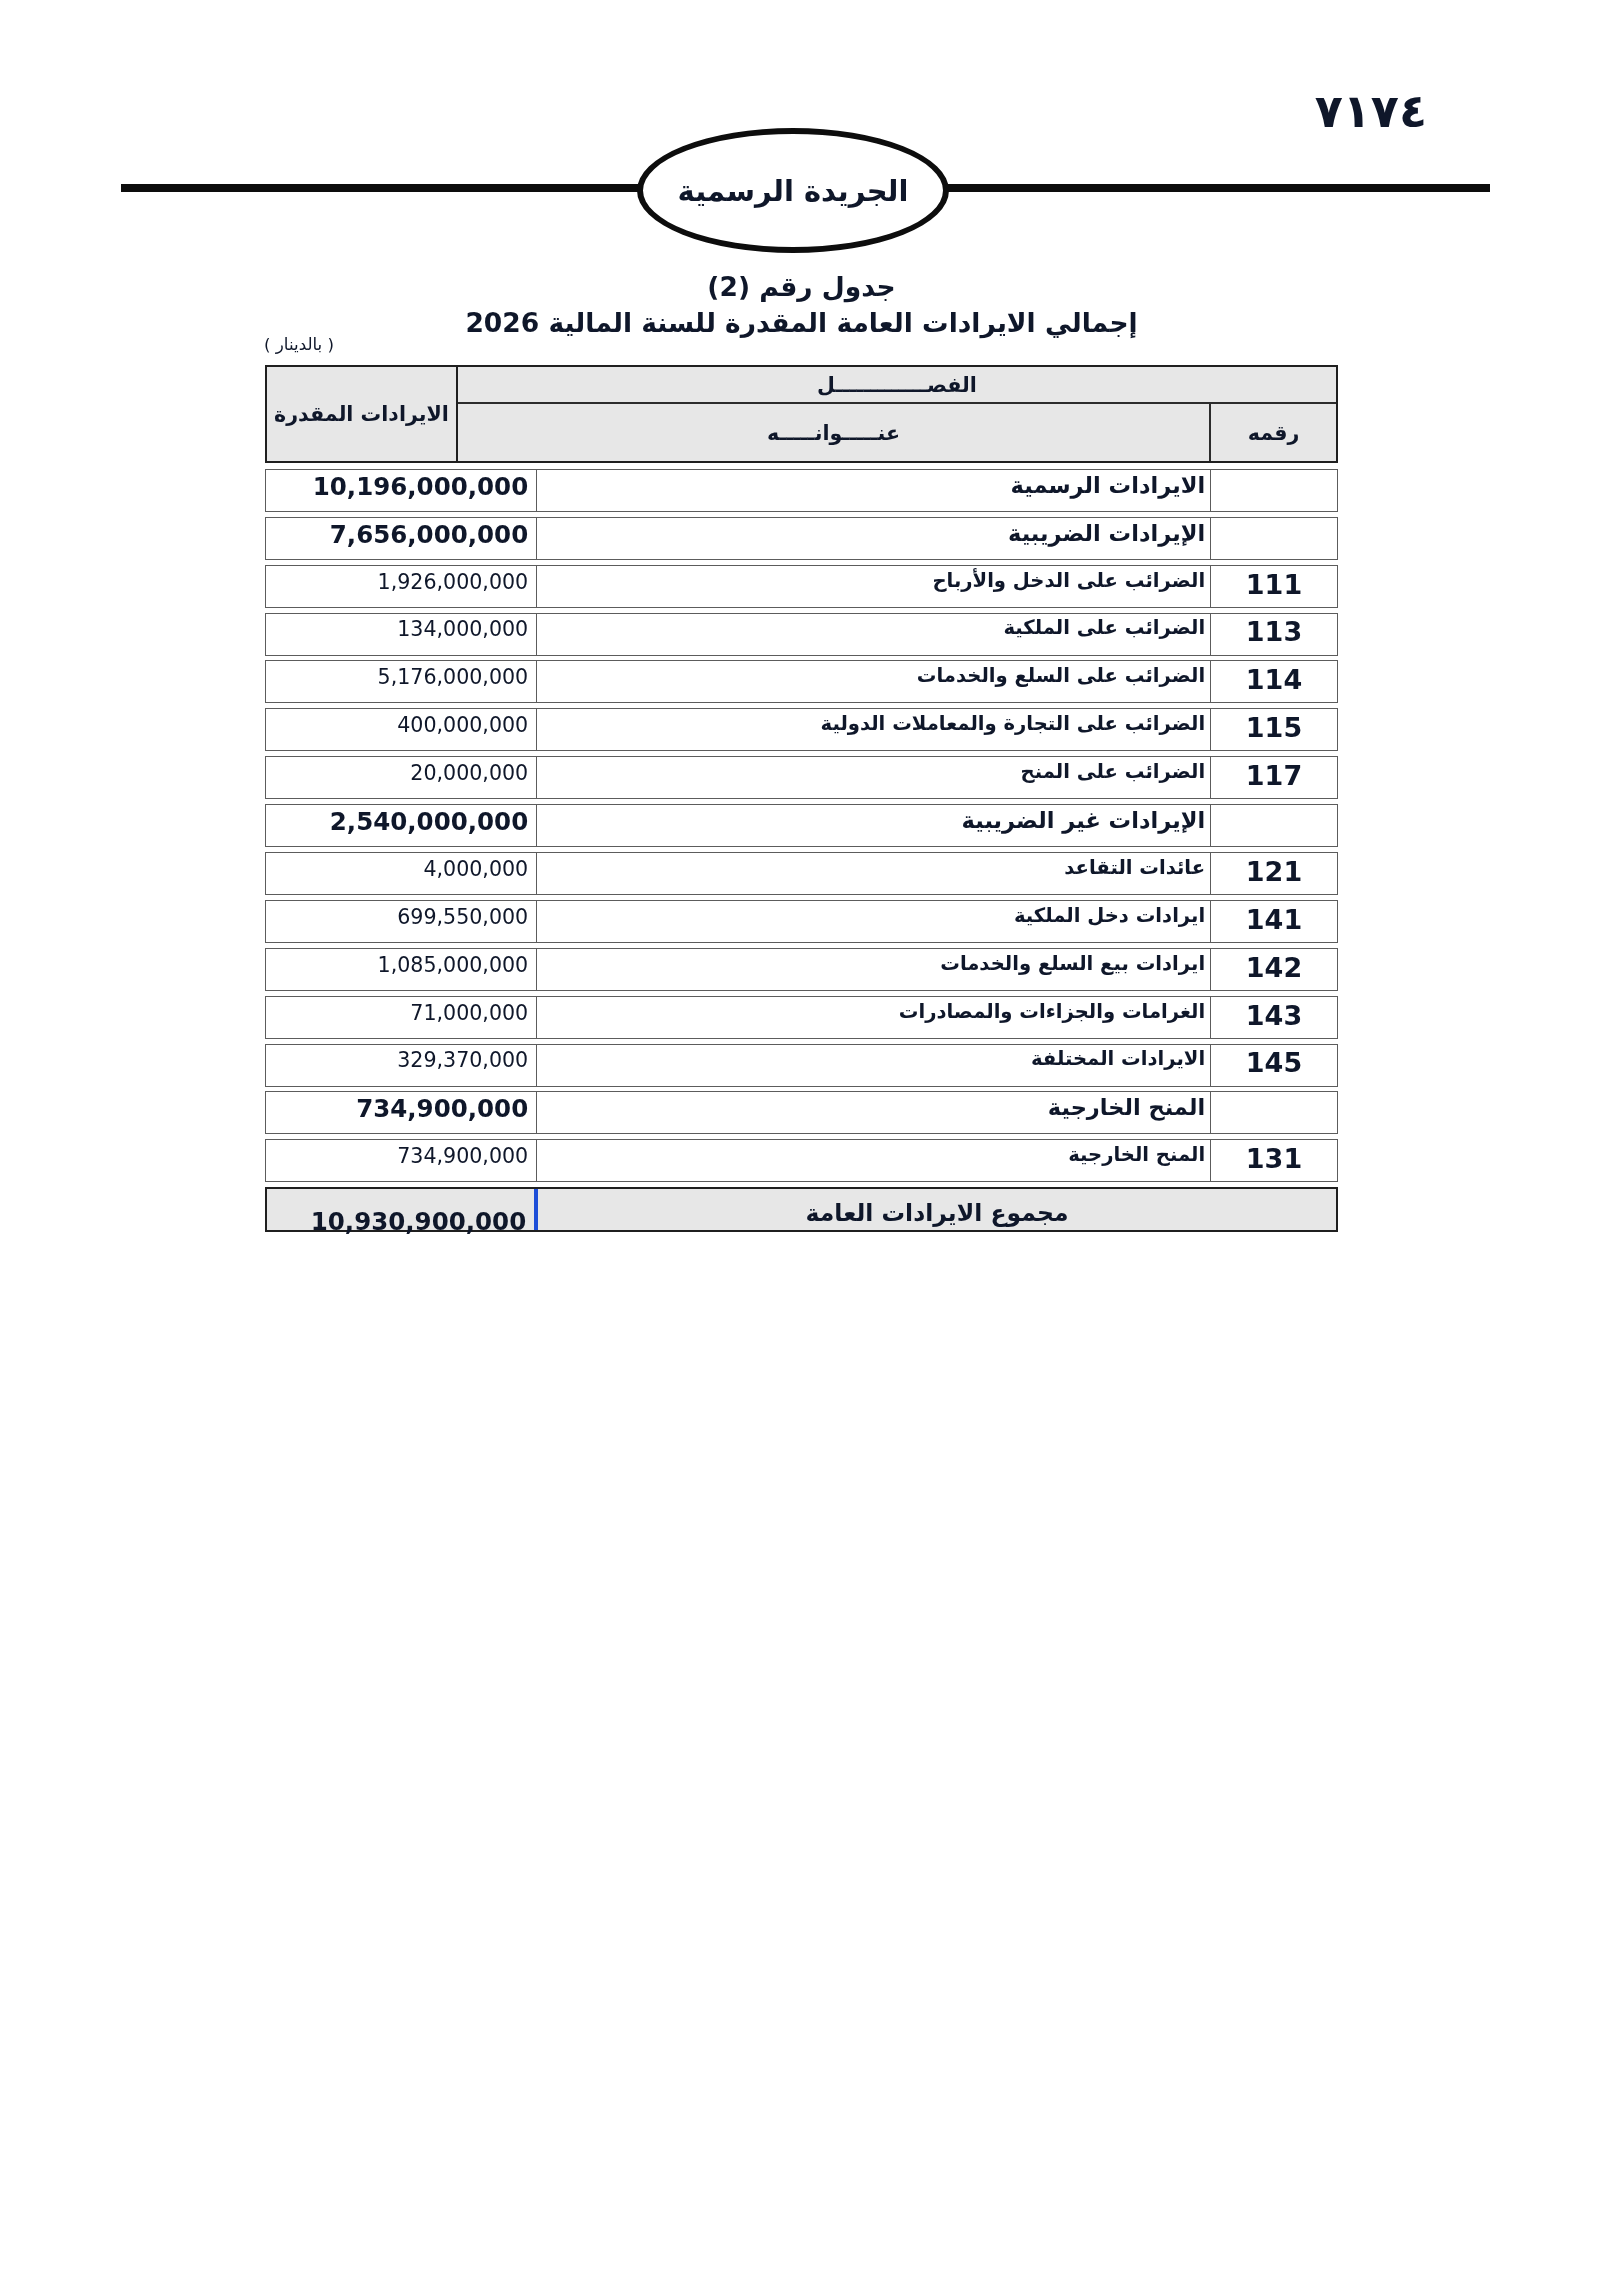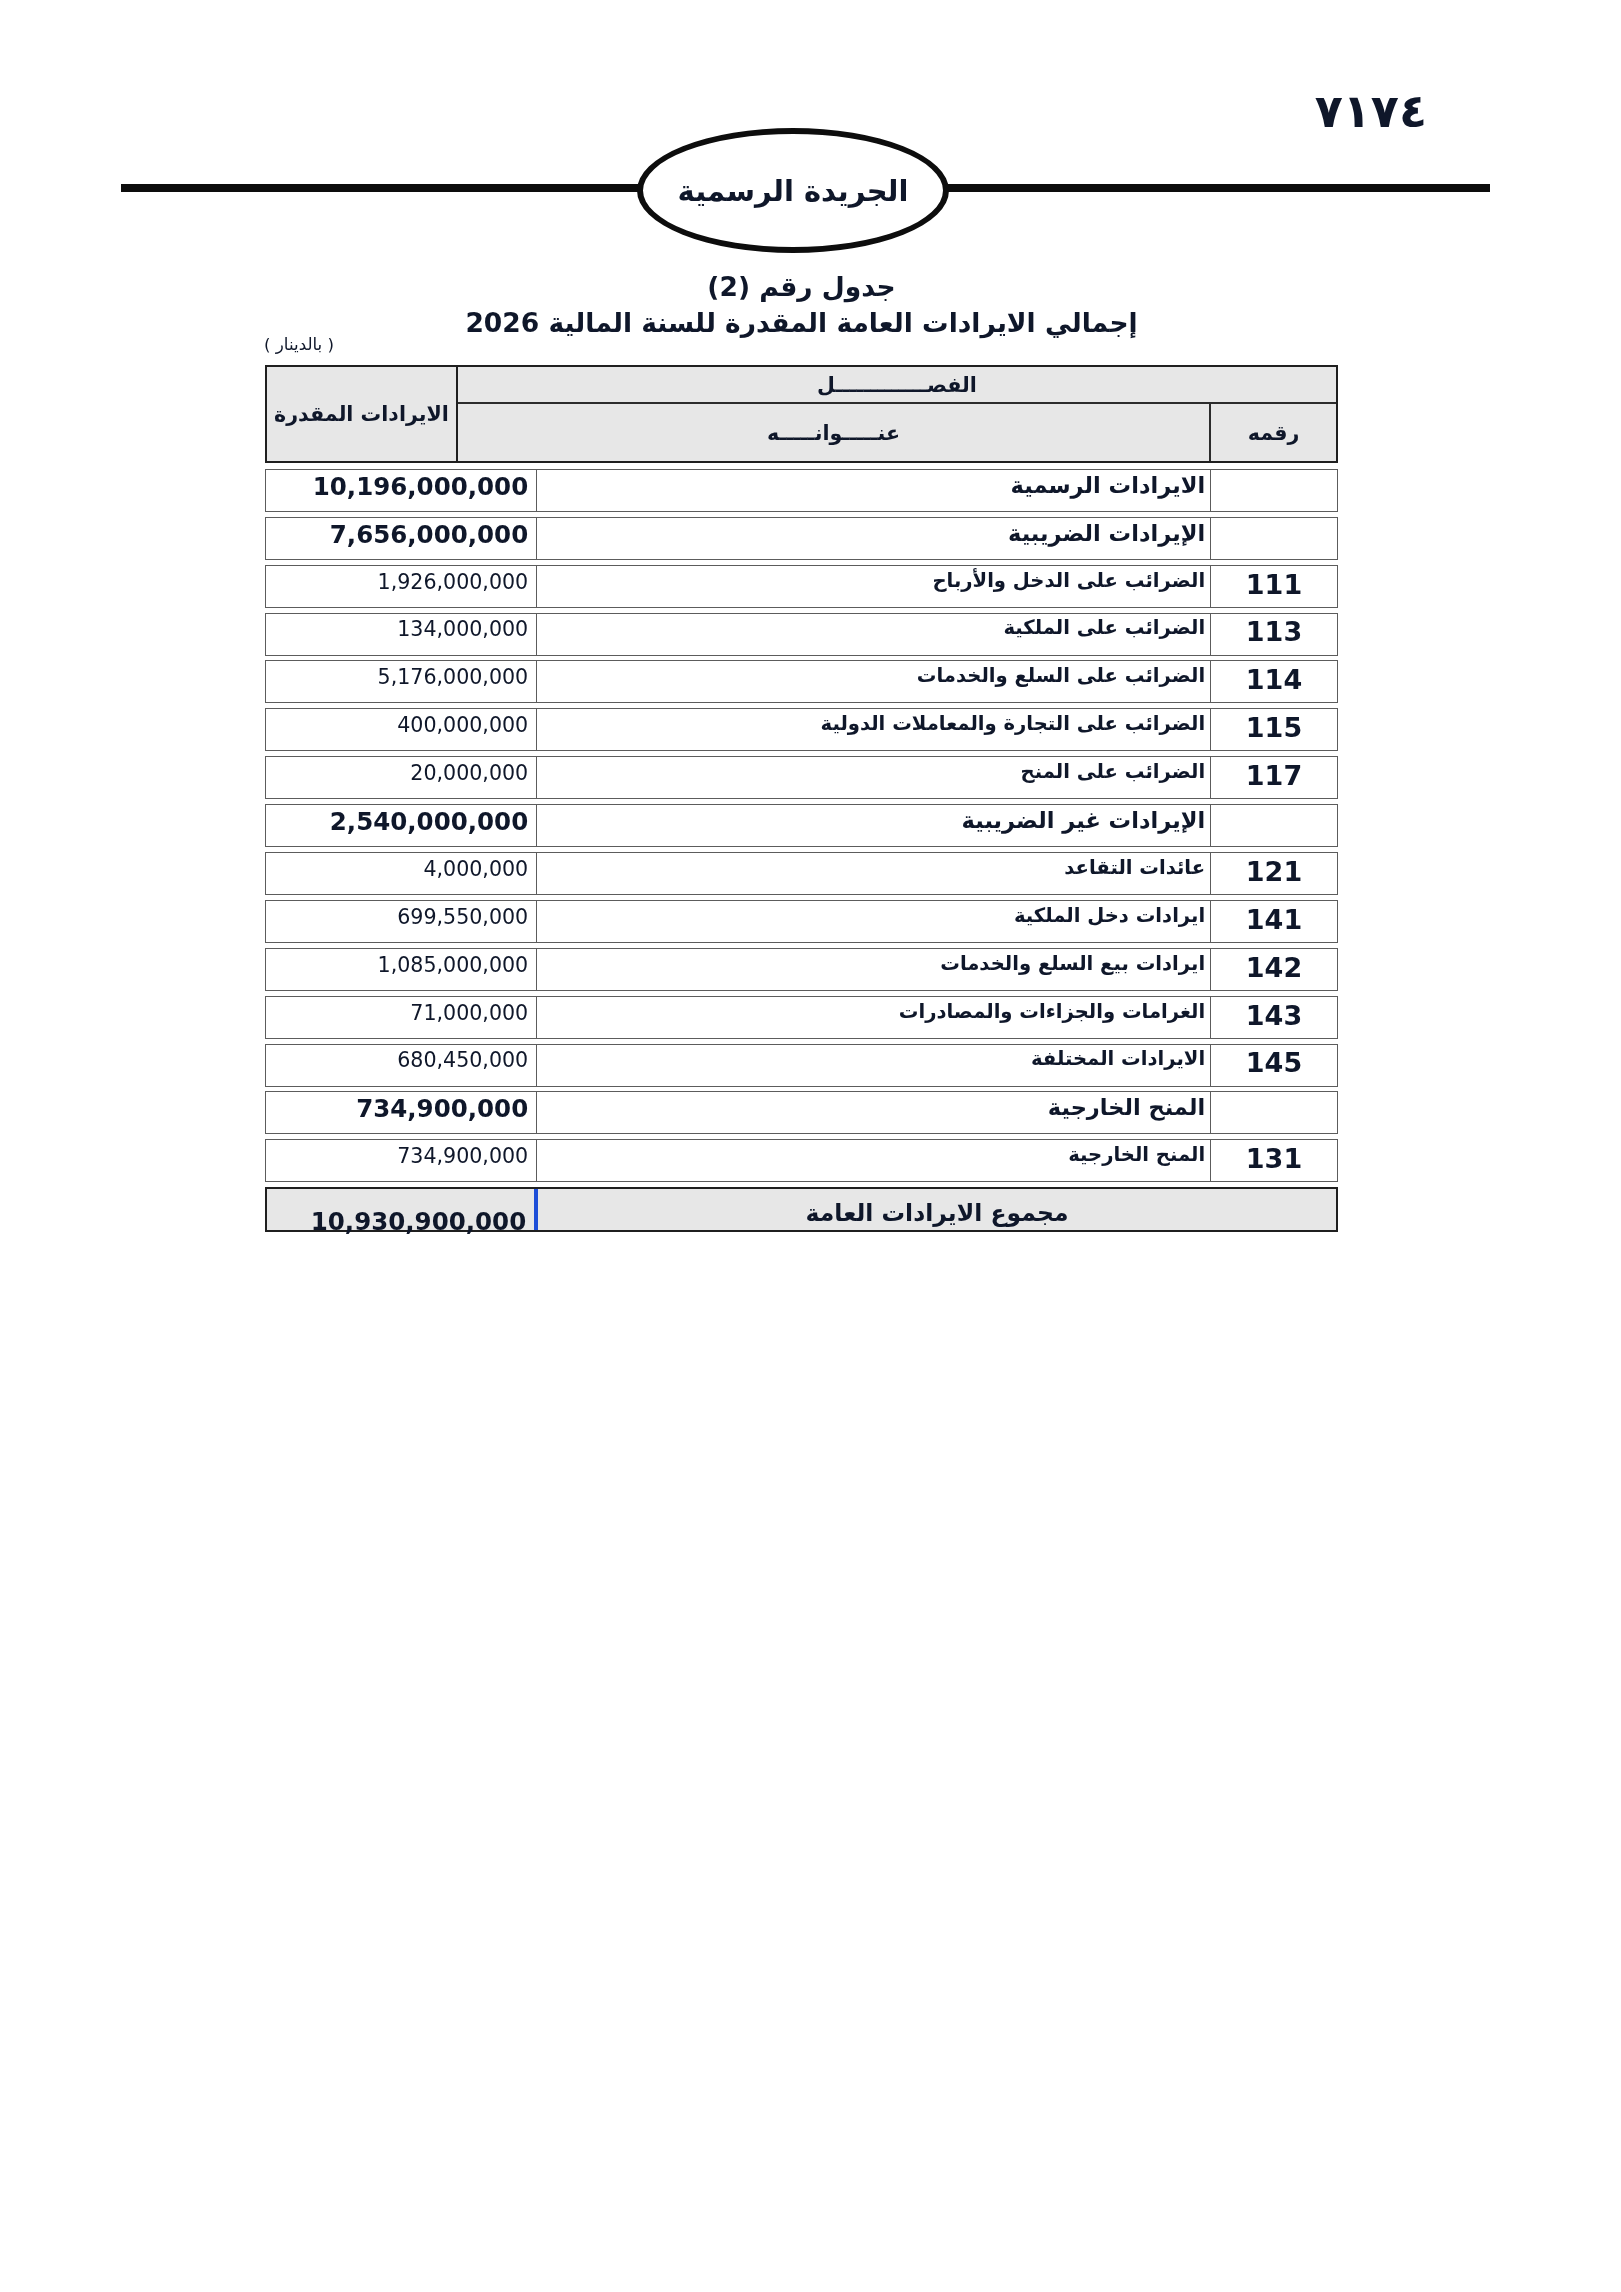--- a/index.html
+++ b/index.html
@@ -214,21 +214,21 @@
 
   <div class="row">
     <div class="cell-num">143</div>
     <div class="cell-title">الغرامات والجزاءات والمصادرات</div>
     <div class="cell-amount">71,000,000</div>
   </div>
 
   <div class="row">
     <div class="cell-num">145</div>
     <div class="cell-title">الايرادات المختلفة</div>
-    <div class="cell-amount">680,450,000</div>
+    <div class="cell-amount">329,370,000</div>
   </div>
 
   <div class="row section">
     <div class="cell-num"></div>
     <div class="cell-title">المنح الخارجية</div>
     <div class="cell-amount">734,900,000</div>
   </div>
 
   <div class="row">
     <div class="cell-num">131</div>

